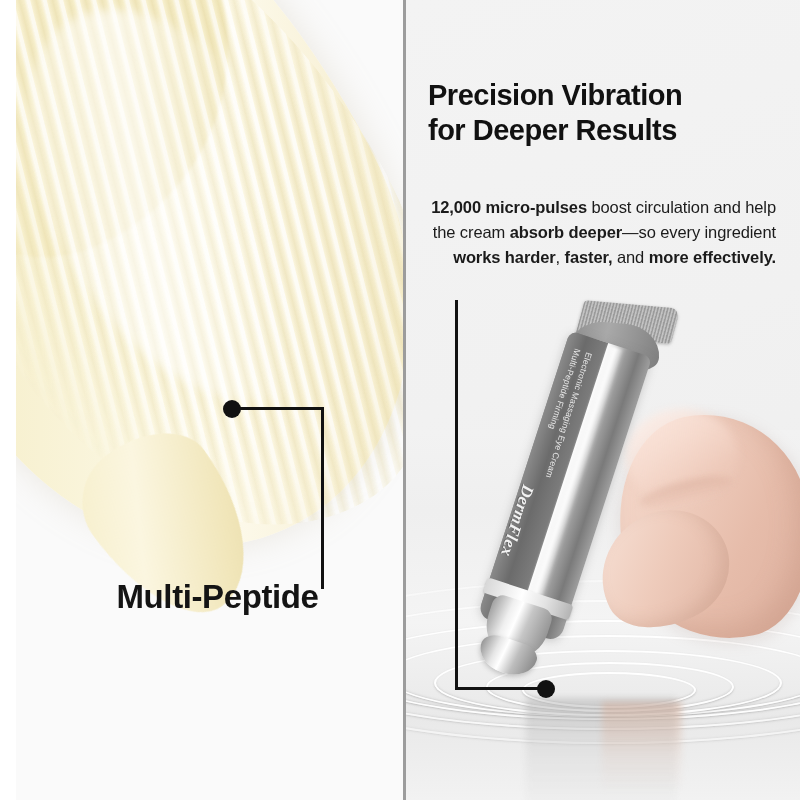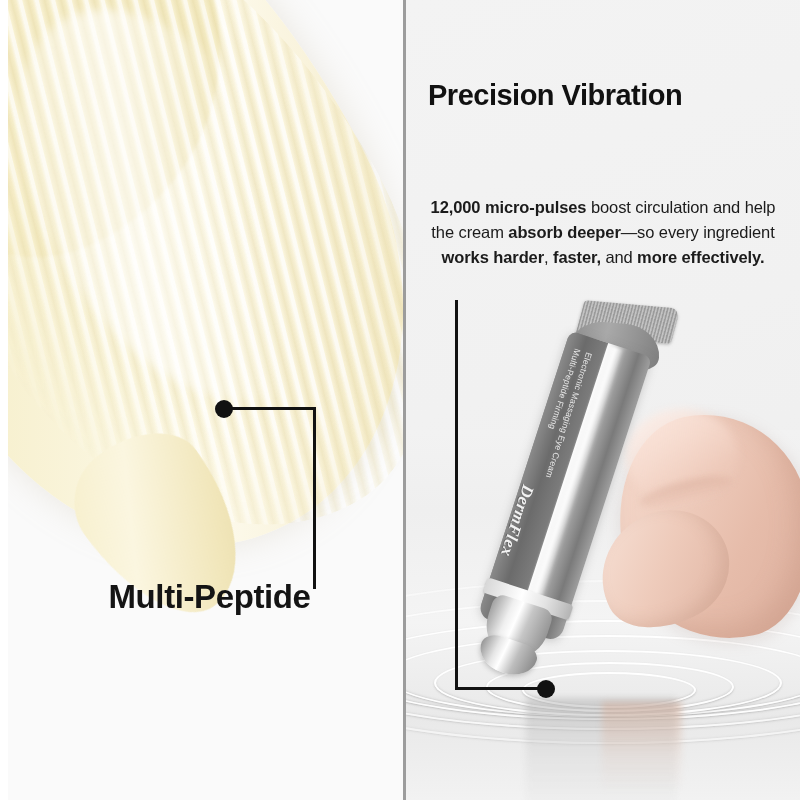--- a/index.html
+++ b/index.html
@@ -6,21 +6,21 @@
   body{
     width:800px;height:800px;
     font-family:"Liberation Sans", sans-serif;
     background:#ffffff;
     overflow:hidden;
   }
   .canvas{position:relative;width:800px;height:800px;overflow:hidden;background:#fff;}
 
   
   .panel-left{
-    position:absolute;left:8px;top:0;width:403px;height:800px;
+    position:absolute;left:16px;top:0;width:403px;height:800px;
     background:#fafafa;overflow:hidden;
   }
   .panel-right{
     position:absolute;left:406px;top:0;width:394px;height:800px;
     background:linear-gradient(160deg,#f3f3f3 0%,#f1f1f1 45%,#ededed 100%);
     overflow:hidden;
   }
   .divider{
     position:absolute;left:403px;top:0;width:3px;height:800px;
     background:#9c9c9c;
@@ -269,21 +269,21 @@
     font-weight:bold;
     line-height:1.2;
     color:#111;
     letter-spacing:-.5px;
     margin:0;
   }
   .right-para{
     position:absolute;left:406px;top:195px;width:394px;
     padding:0 24px;
     box-sizing:border-box;
-    text-align:center;
+    text-align:right;
     font-size:16.5px;
     line-height:1.5;
     color:#1b1b1b;
     letter-spacing:-.1px;
     margin:0;
   }
   .right-para b{font-weight:bold;}
 </style>
 </head>
 <body>
@@ -350,17 +350,18 @@
     </div>
 
   </div>
 
   <div class="callout-line rc-v"></div>
   <div class="callout-line rc-h"></div>
   <div class="callout-dot rc-dot"></div>
 
   <h2 class="right-title">
     <span>Precision Vibration</span><br>
+    <span>for Deeper Results</span>
   </h2>
 
   <p class="right-para"><b>12,000 micro-pulses</b><span> boost circulation and help the cream </span><b>absorb deeper</b><span>—so every ingredient </span><b>works harder</b><span>, </span><b>faster,</b><span> and </span><b>more effectively.</b></p>
 
 </div>
 
 </body></html>

